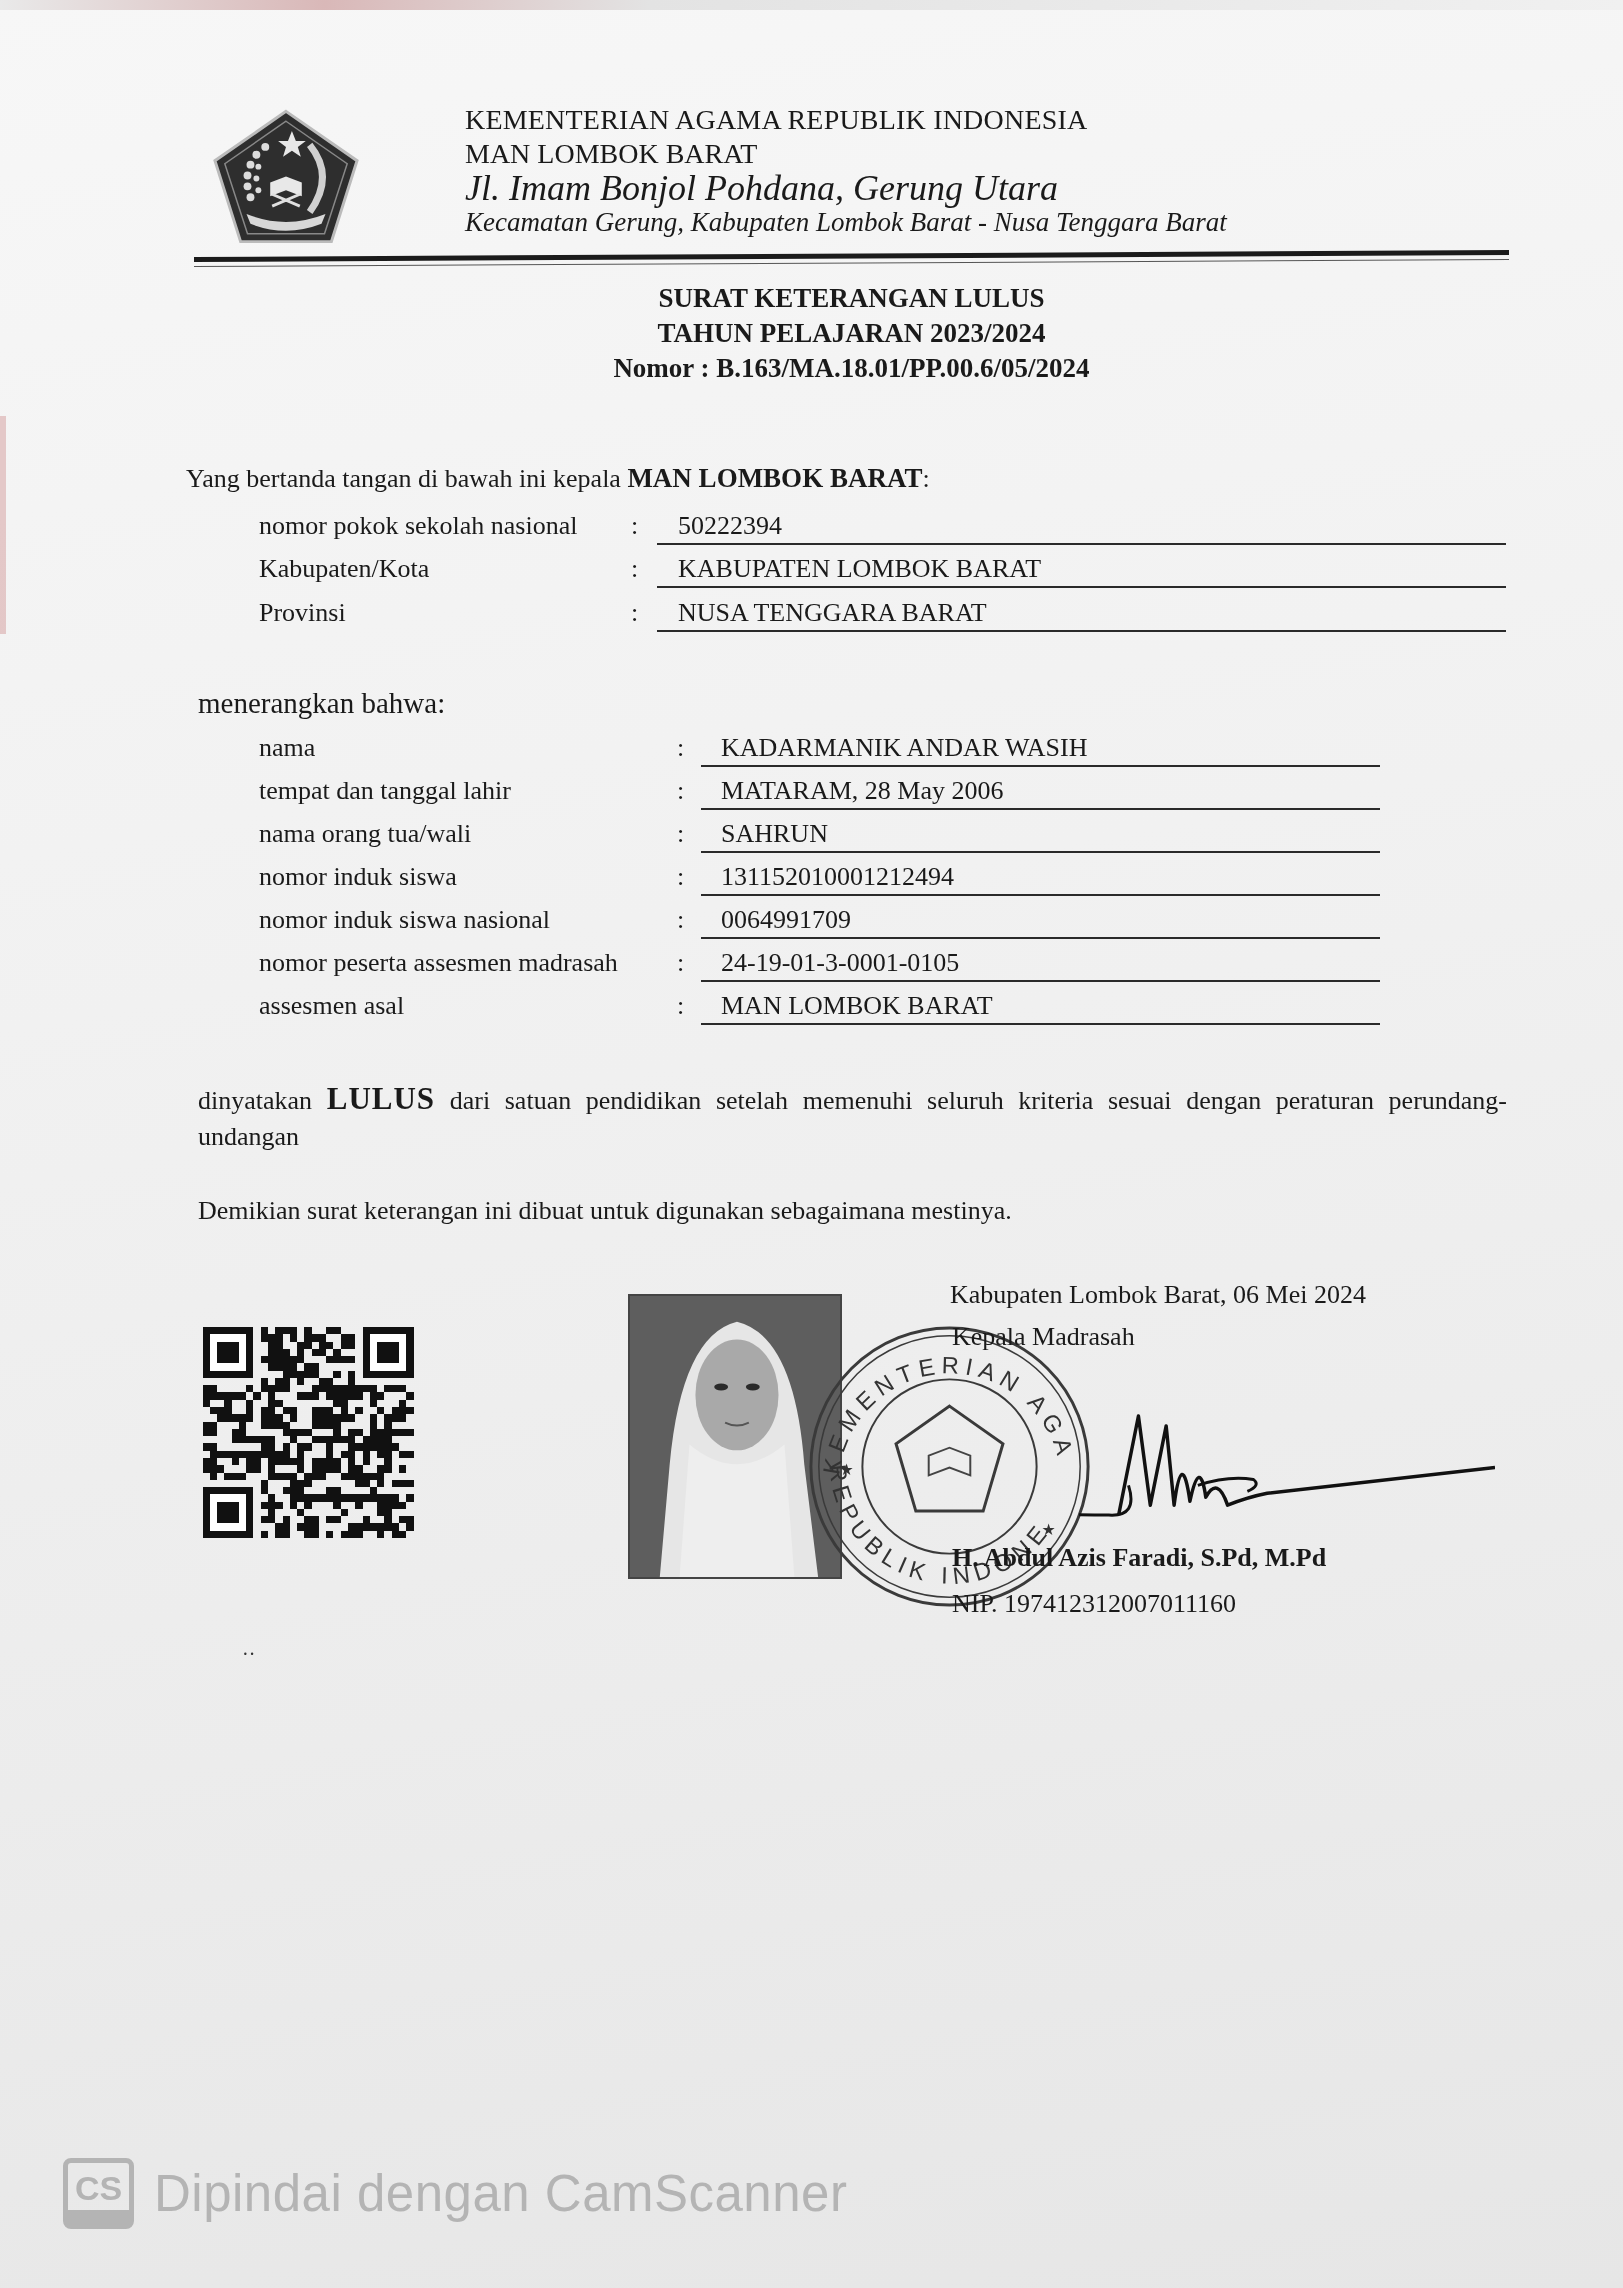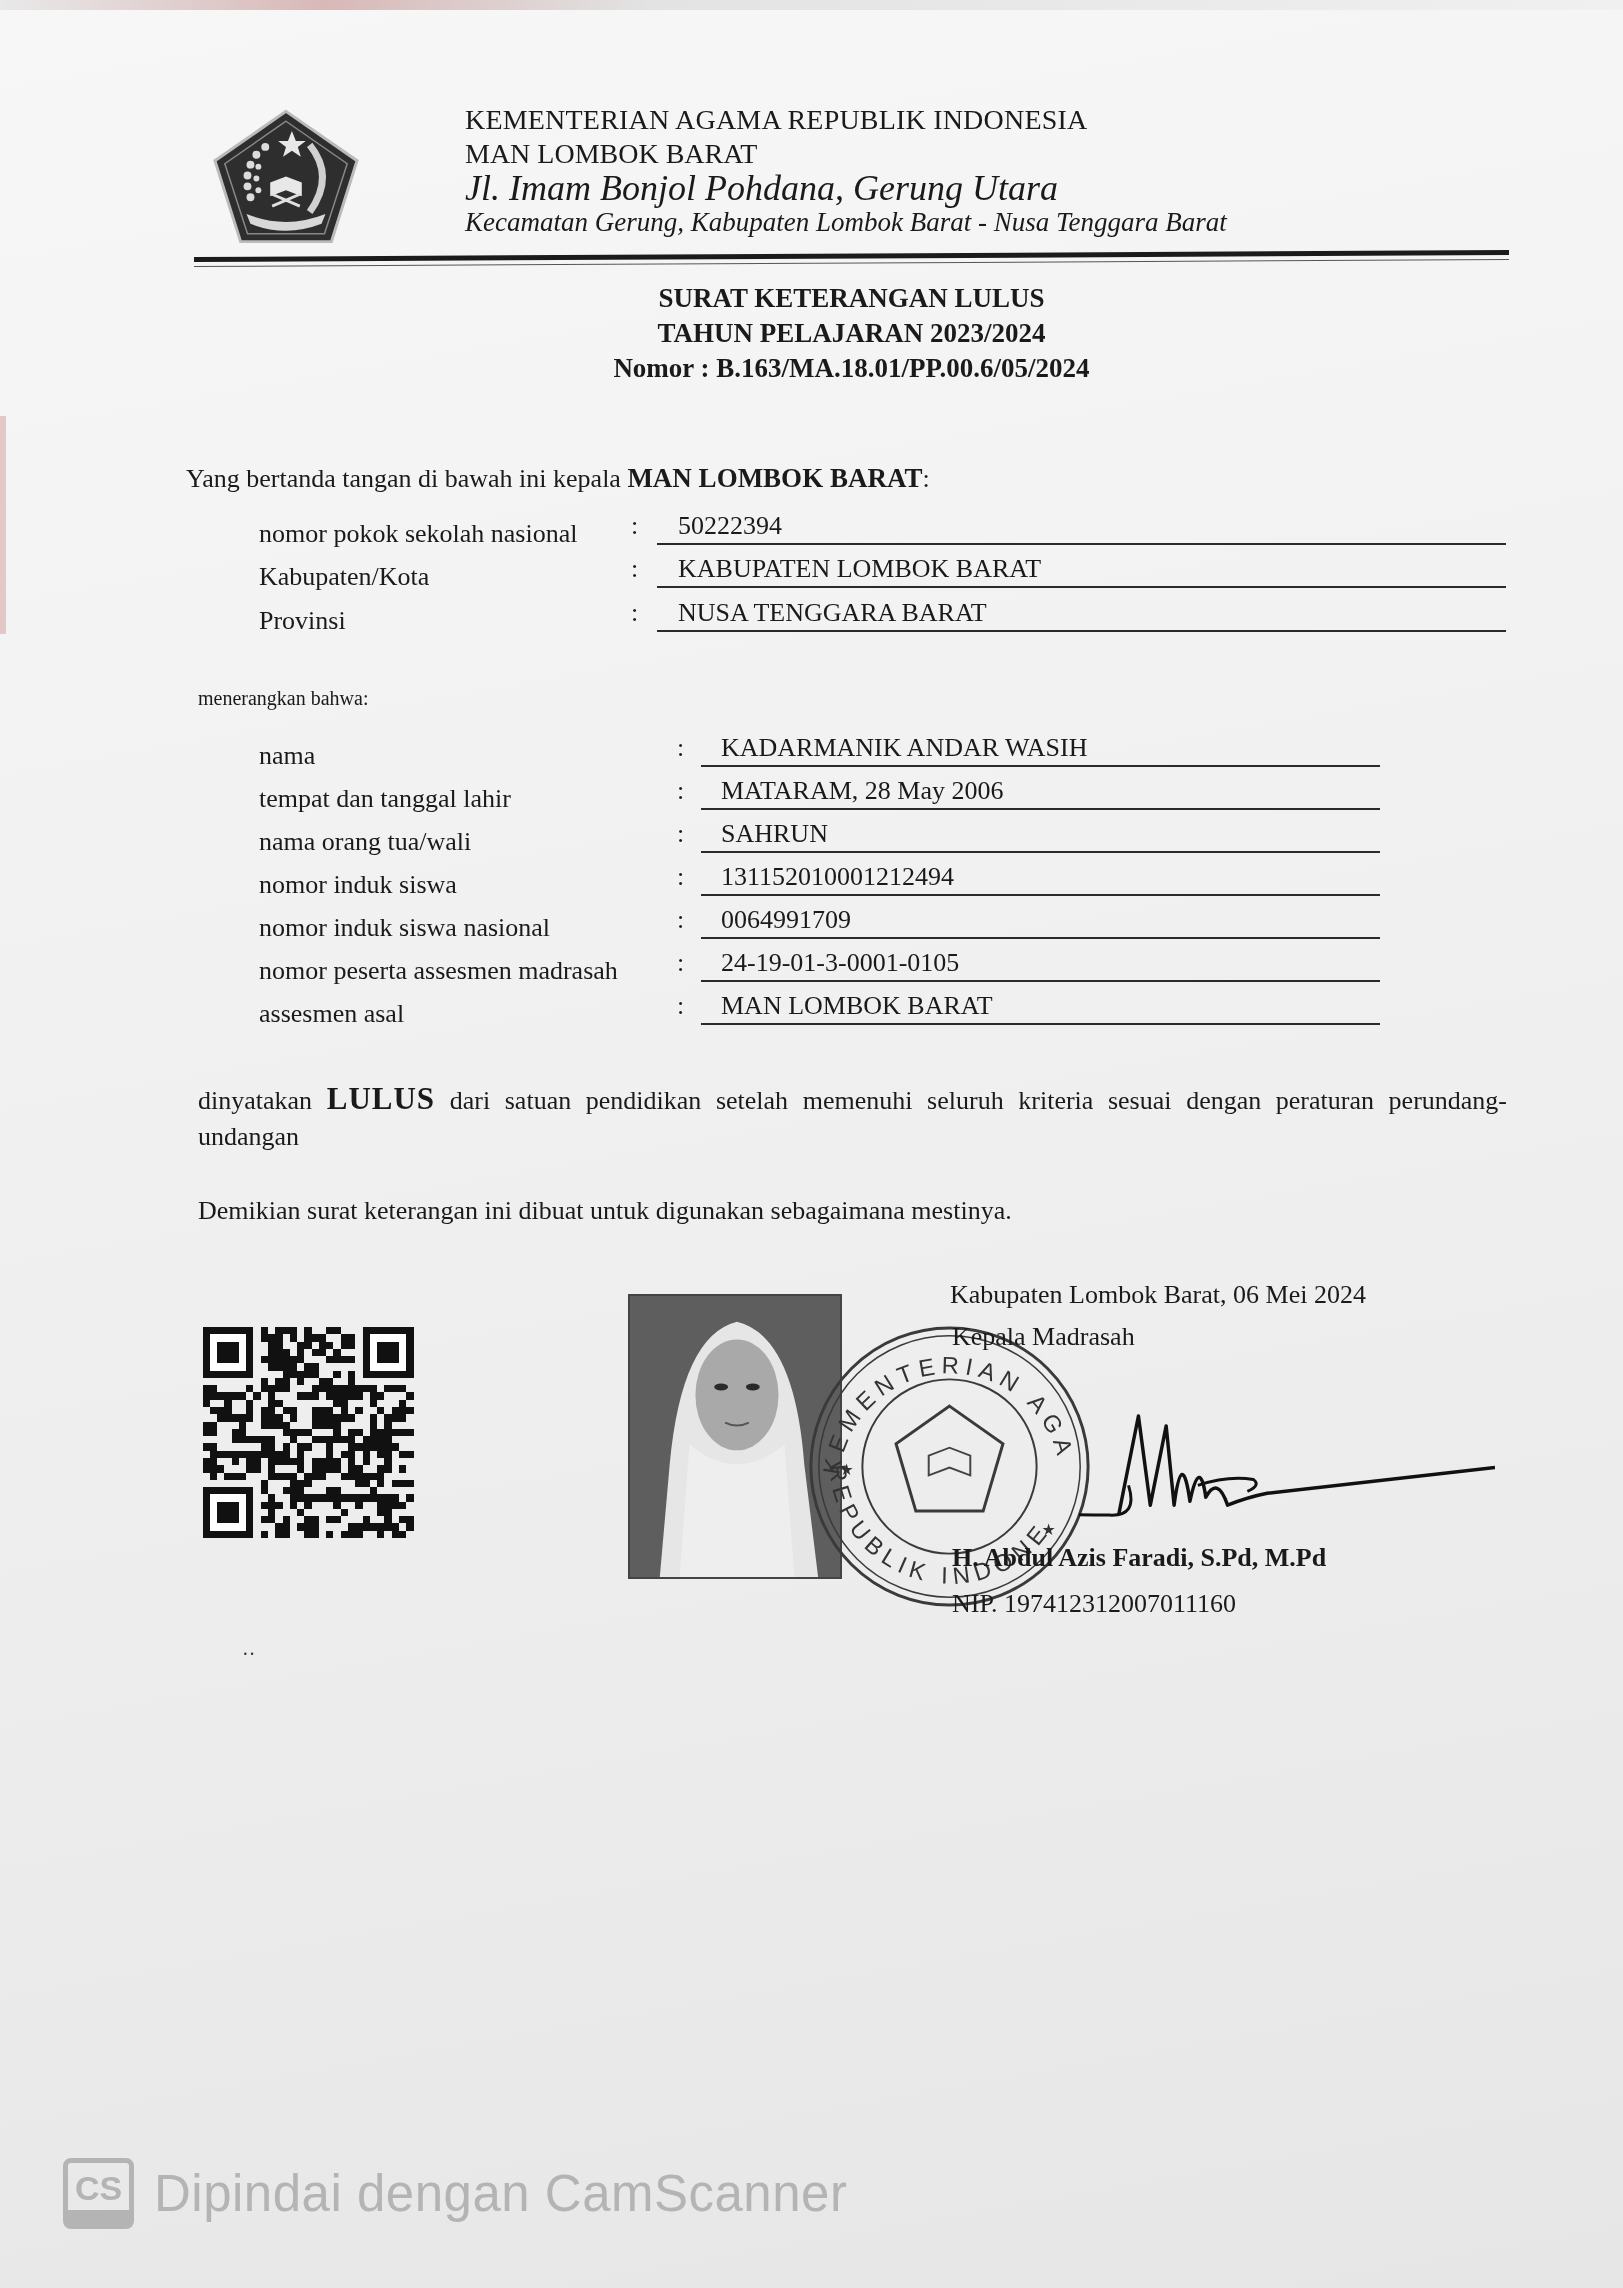--- a/index.html
+++ b/index.html
@@ -22,21 +22,21 @@
     .rule1 { left:194px; top:257px; width:1315px; height:5px; background:#1b1b1b; transform: rotate(-0.3deg); transform-origin:left; }
     .rule2 { left:194px; top:266px; width:1315px; height:1px; background:#555; transform: rotate(-0.3deg); transform-origin:left; }
 
     .title { left:515px; top:281px; width:673px; text-align:center; font-weight:bold; }
     .title div { font-size:27px; line-height:35px; }
 
     .intro { left:186px; top:463px; font-size:26px; }
     .intro b { font-size:27px; }
 
     .row { position:absolute; font-size:26px; }
-    .row .lbl { position:absolute; left:0; top:0; white-space:nowrap;margin-top:8px; }
+    .row .lbl { position:absolute; left:0; top:0; white-space:nowrap; }
     .row .colon { position:absolute; top:0; }
     .row .val { position:absolute; top:0; white-space:nowrap;margin-left:15px; }
     .row .uline { position:absolute; height:2px; background:#2a2a2a; }
 
     .para { left:198px; top:1081px; width:1309px; font-size:26px; line-height:36px; text-align:justify; }
     .para b { font-size:31px; letter-spacing:1px; }
     .demikian { left:198px; top:1196px; font-size:26px; }
 
     .qr { left:200px; top:1327px; width:216px; height:211px; }
     .photo { left:628px; top:1294px; width:210px; height:281px; background:#6a6a6a; border:2px solid #444; overflow:hidden; }
@@ -116,21 +116,21 @@
       <span class="uline" style="left:398px; width:849px; top:32px"></span>
     </div>
     <div class="row" style="left: 259px; top: 598px;">
       <span class="lbl">Provinsi</span>
       <span class="colon" style="left:372px">:</span>
       <span class="val" style="left:404px">NUSA TENGGARA BARAT</span>
       <span class="uline" style="left:398px; width:849px; top:32px"></span>
     </div>
   </div>
 
-<div class="abs" style="left:198px; top:687px; font-size:20px;">menerangkan bahwa:</div>
+<div class="abs" style="left:198px; top:687px; font-size:29px;">menerangkan bahwa:</div>
 
 <div id="student-rows">
     <div class="row" style="left: 259px; top: 733px;">
       <span class="lbl">nama</span>
       <span class="colon" style="left:418px">:</span>
       <span class="val" style="left:447px">KADARMANIK ANDAR WASIH</span>
       <span class="uline" style="left:442px; width:679px; top:32px"></span>
     </div>
     <div class="row" style="left: 259px; top: 776px;">
       <span class="lbl">tempat dan tanggal lahir</span>

